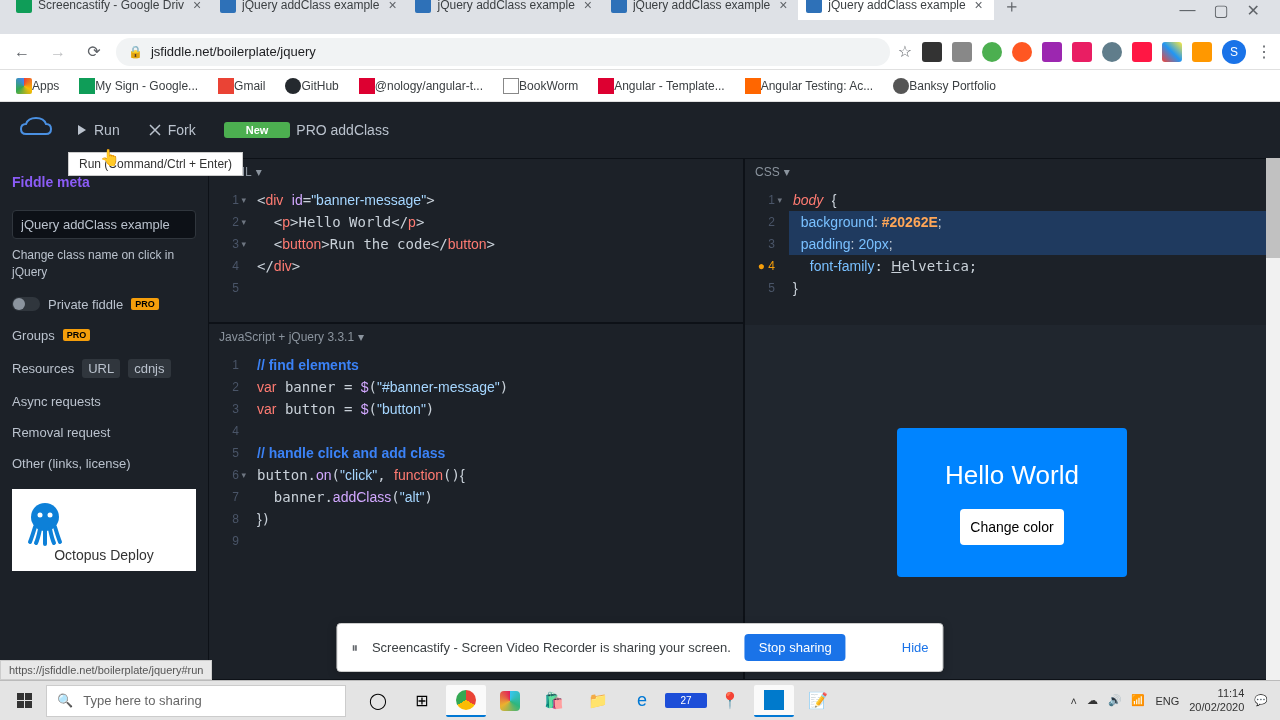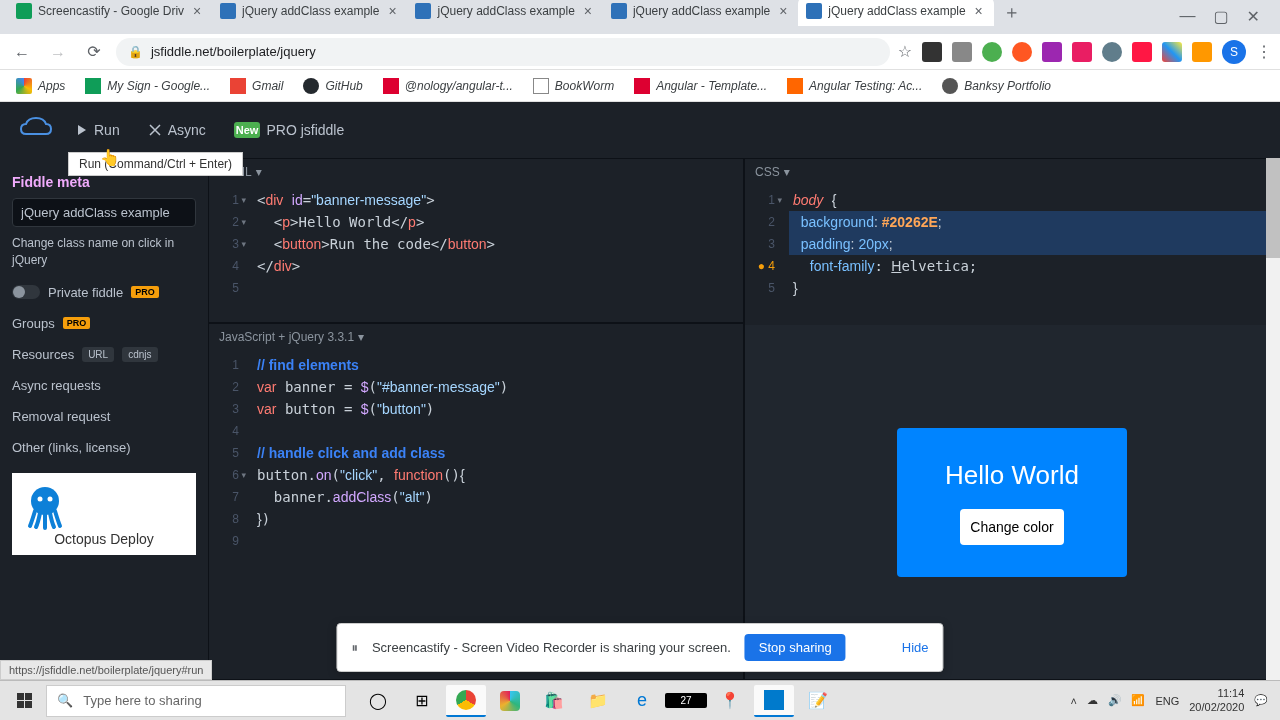--- a/index.html
+++ b/index.html
@@ -1,61 +1,61 @@
 <!DOCTYPE html>
 <html><head>
 <meta charset="utf-8">
 <style>
 * { margin: 0; padding: 0; box-sizing: border-box; font-family: -apple-system, BlinkMacSystemFont, 'Segoe UI', sans-serif; }
 body { width: 1280px; height: 720px; overflow: hidden; background: #fff; position: relative; }
 
 
-.browser-tabs { height: 34px; background: #dee1e6; display: flex; align-items: flex-end; padding: 8px 8px; }
+.browser-tabs { height: 34px; background: #dee1e6; display: flex; align-items: flex-end; padding: 14px 8px; }
 .tab { height: 30px; padding: 0 8px; display: flex; align-items: center; gap: 6px; font-size: 12px; color: #3c4043; max-width: 210px; border-radius: 8px 8px 0 0; position: relative; }
 .tab.active { background: #fff; }
 .tab-favicon { width: 16px; height: 16px; border-radius: 2px; flex-shrink: 0; }
 .tab-title { white-space: nowrap; overflow: hidden; text-overflow: ellipsis; flex: 1; }
 .tab-close { width: 14px; height: 14px; display: flex; align-items: center; justify-content: center; font-size: 14px; color: #5f6368; cursor: pointer; }
 .new-tab { width: 28px; height: 28px; display: flex; align-items: center; justify-content: center; font-size: 18px; color: #5f6368; margin-left: 4px; }
 .window-controls { margin-left: auto; display: flex; gap: 18px; padding: 0 12px; color: #5f6368; }
 
 .addr-bar { height: 36px; background: #fff; display: flex; align-items: center; padding: 0 8px; gap: 8px; border-bottom: 1px solid #e0e0e0; }
 .nav-btn { width: 28px; height: 28px; display: flex; align-items: center; justify-content: center; color: #5f6368; }
 .url-field { flex: 1; height: 28px; background: #f1f3f4; border-radius: 14px; display: flex; align-items: center; padding: 0 12px; gap: 8px; font-size: 13px; color: #202124; }
 .url-lock { font-size: 12px; }
 .ext-icons { display: flex; gap: 10px; align-items: center; }
 .ext-icon { width: 20px; height: 20px; border-radius: 3px; }
 .avatar { width: 24px; height: 24px; border-radius: 50%; background: #1a73e8; color: #fff; display: flex; align-items: center; justify-content: center; font-size: 12px; }
 
 .bookmarks { height: 32px; background: #fff; display: flex; align-items: center; padding: 0 8px; gap: 4px; border-bottom: 1px solid #e0e0e0; }
-.bookmark { display: flex; align-items: center; gap: 6px; padding: 4px 8px; font-size: 12px; color: #3c4043; border-radius: 4px; font-style: italic; }
+.bookmark { display: flex; align-items: center; padding: 4px 8px; font-size: 12px; color: #3c4043; border-radius: 4px; }
 .bm-icon { width: 16px; height: 16px; flex-shrink: 0; }
 
 
 .jsf-toolbar { height: 56px; background: #1c2128; display: flex; align-items: center; padding: 0 16px; gap: 12px; color: #bac2cd; }
 .jsf-logo { width: 40px; height: 32px; }
 .jsf-btn { display: flex; align-items: center; gap: 6px; font-size: 14px; padding: 6px 8px; cursor: pointer; position: relative; }
-.pro-badge { background: #4caf50; color: #fff; font-size: 11px; padding: 2px 2px; border-radius: 3px; font-weight: 600; }
+.pro-badge { background: #4caf50; color: #fff; font-size: 11px; padding: 2px 22px; border-radius: 3px; font-weight: 600; }
 .jsf-right { margin-left: auto; display: flex; gap: 16px; align-items: center; }
 
 .tooltip { position: absolute; top: 36px; left: 0; background: #fff; color: #333; padding: 4px 10px; font-size: 12px; border: 1px solid #ccc; white-space: nowrap; z-index: 10; }
 
 .jsf-body { display: flex; height: calc(100% - 158px - 40px); background: #1c2128; }
 
 
 .sidebar { width: 208px; background: #1c2128; color: #bac2cd; font-size: 13px; padding: 8px 0; overflow: hidden; }
 .sb-section { padding: 8px 12px; }
-.sb-heading { font-weight: 700; font-size: 14px; color: #f0abfc; margin-bottom: 8px; }
+.sb-heading { font-weight: 700; font-size: 14px; color: #8b5cf6; margin-bottom: 20px; }
 .sb-input { background: #0d1117; border: 1px solid #30363d; color: #bac2cd; padding: 6px 8px; width: 100%; border-radius: 4px; font-size: 13px; margin-bottom: 8px; }
 .sb-textarea { background: transparent; color: #bac2cd; font-size: 12px; line-height: 1.4; }
 .sb-item { padding: 8px 12px; display: flex; align-items: center; gap: 8px; }
 .toggle { width: 28px; height: 14px; background: #30363d; border-radius: 7px; position: relative; }
 .toggle::after { content: ''; width: 12px; height: 12px; background: #8b949e; border-radius: 50%; position: absolute; top: 1px; left: 1px; }
 .pro-pill { background: #f59e0b; color: #000; font-size: 9px; font-weight: 700; padding: 1px 4px; border-radius: 2px; }
-.url-pill { background: #30363d; font-size: 10px; padding: 2px 6px; border-radius: 3px; }
+.url-pill { background: #30363d; font-size: 13px; padding: 2px 6px; border-radius: 3px; }
 .ad-box { background: #fff; margin: 10px 12px; padding: 8px; text-align: center; color: #333; font-size: 14px; }
 
 
 .panes { flex: 1; display: grid; grid-template-columns: 1fr 1fr; grid-template-rows: 165px 1fr; position: relative; }
 .pane { border: 1px solid #0d1117; display: flex; flex-direction: column; overflow: hidden; }
 .pane-header { height: 26px; background: #1c2128; color: #8b949e; font-size: 12px; padding: 0 10px; display: flex; align-items: center; gap: 4px; }
 .pane-body { flex: 1; background: #1c2128; display: flex; overflow: hidden; }
 .gutter { width: 40px; text-align: right; padding: 4px 10px 0 0; color: #4a5568; font-size: 12px; font-family: monospace; line-height: 22px; }
 .gutter .ln { height: 22px; position: relative; }
 .fold { color: #6e7681; position: absolute; right: -7px; font-size: 9px; }
@@ -227,25 +227,25 @@
     <svg width="12" height="12" viewBox="0 0 12 12">
         <path d="M2 1 L10 6 L2 11 Z" fill="#bac2cd"></path>
       </svg>
     <span>Run</span>
     <div class="tooltip">Run (Command/Ctrl + Enter)</div>
   </div>
   <div class="jsf-btn">
     <svg width="14" height="14" viewBox="0 0 14 14">
         <path d="M2 2 L12 12 M12 2 L2 12" stroke="#bac2cd" stroke-width="1.5"></path>
       </svg>
-    <span>Async</span>
+    <span>Fork</span>
   </div>
   <div class="jsf-btn">
     <span class="pro-badge">New</span>
-    <span>PRO jsfiddle</span>
+    <span>PRO addClass</span>
   </div>
 </div>
 
 <div class="cursor-hand">👆</div>
 
 <div class="jsf-body">
 
   <div class="sidebar">
     <div class="sb-section">
       <div class="sb-heading">Fiddle meta</div>
@@ -403,21 +403,21 @@
       </div>
     <div class="task-icon">
         <span style="width:20px;height:20px;background:conic-gradient(#36c5f0,#2eb67d,#ecb22e,#e01e5a);border-radius:4px;display:block"></span>
       </div>
     <div class="task-icon">🛍️</div>
     <div class="task-icon">📁</div>
     <div class="task-icon">
         <span style="color:#0078d4;font-size:18px">e</span>
       </div>
     <div class="task-icon" style="position:relative">
-        <span style="background:#000000;color:#fff;font-size:10px;padding:2px 15px;border-radius:2px">27</span>
+        <span style="background:#1d4ed8;color:#fff;font-size:10px;padding:2px 15px;border-radius:2px">27</span>
       </div>
     <div class="task-icon">
         <span style="color:#34a853">📍</span>
       </div>
     <div class="task-icon active">
         <span style="width:20px;height:20px;background:#007acc;display:block"></span>
       </div>
     <div class="task-icon">📝</div>
   </div>
   <div class="tray">

